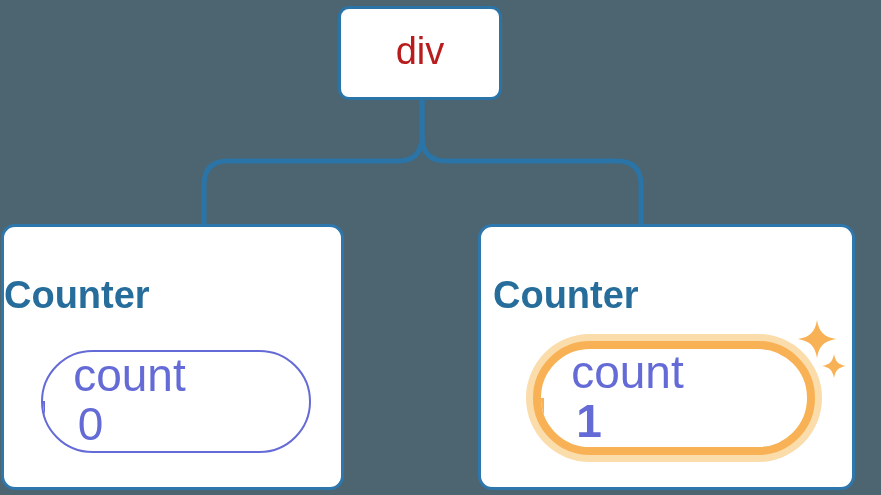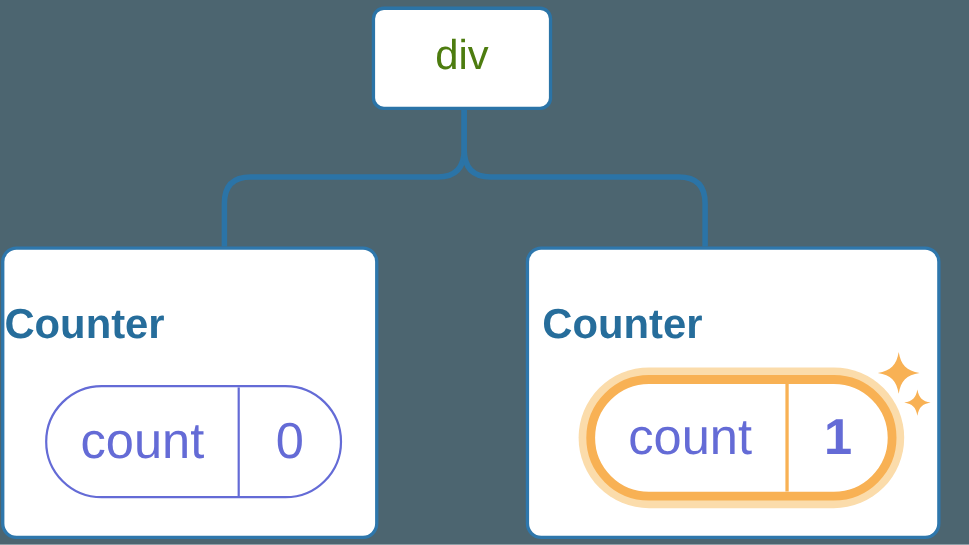--- a/index.html
+++ b/index.html
@@ -30,21 +30,21 @@
     height: 94px;
     background: #ffffff;
     border: 3px solid #2B74A7;
     border-radius: 11px;
     box-sizing: border-box;
     display: flex;
     align-items: center;
     justify-content: center;
   }
   .node-root .root-label {
-    color: #4d7c0f;
+    color: #b91c1c;
     font-size: 38px;
     line-height: 1;
     padding-bottom: 4px;
   }
   .card {
     position: absolute;
     top: 224px;
     height: 266px;
     background: #ffffff;
     border: 3px solid #2E77AC;
@@ -66,20 +66,21 @@
   }
   .card-right .card-title { left: 12px; }
   .pill {
     position: absolute;
     box-sizing: border-box;
     background: #ffffff;
     border-radius: 999px;
     display: flex;
     align-items: stretch;
     overflow: hidden;
+    flex-direction: column;
   }
   .pill-plain {
     left: 37px;
     top: 123px;
     width: 270px;
     height: 103px;
     border: 2.5px solid #646BD6;
   }
   .pill-highlight {
     left: 52px;

